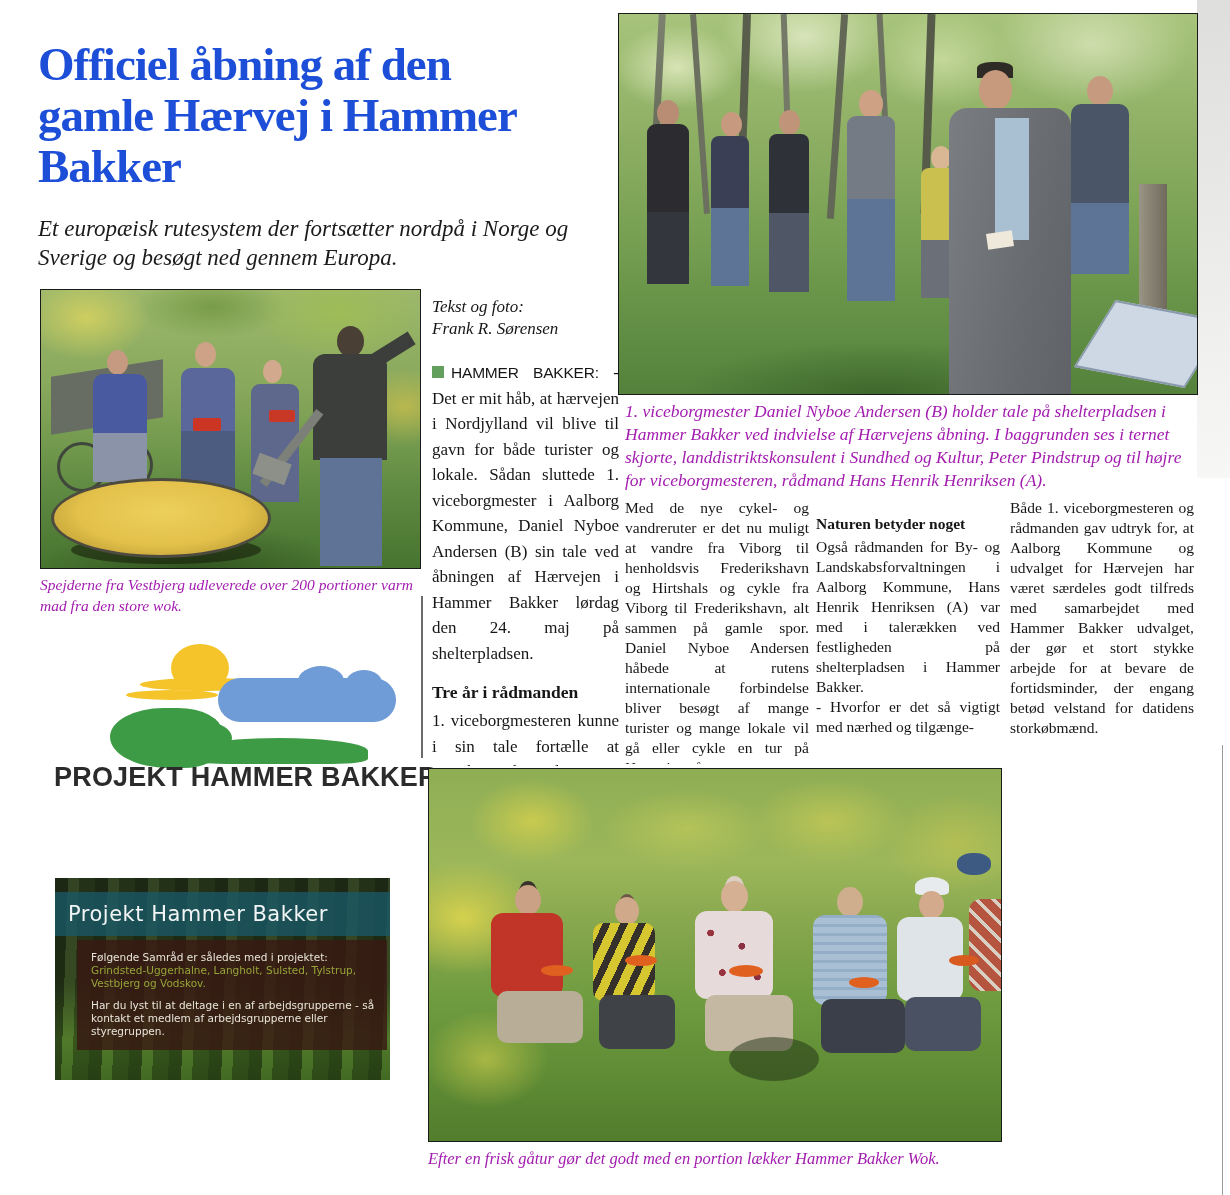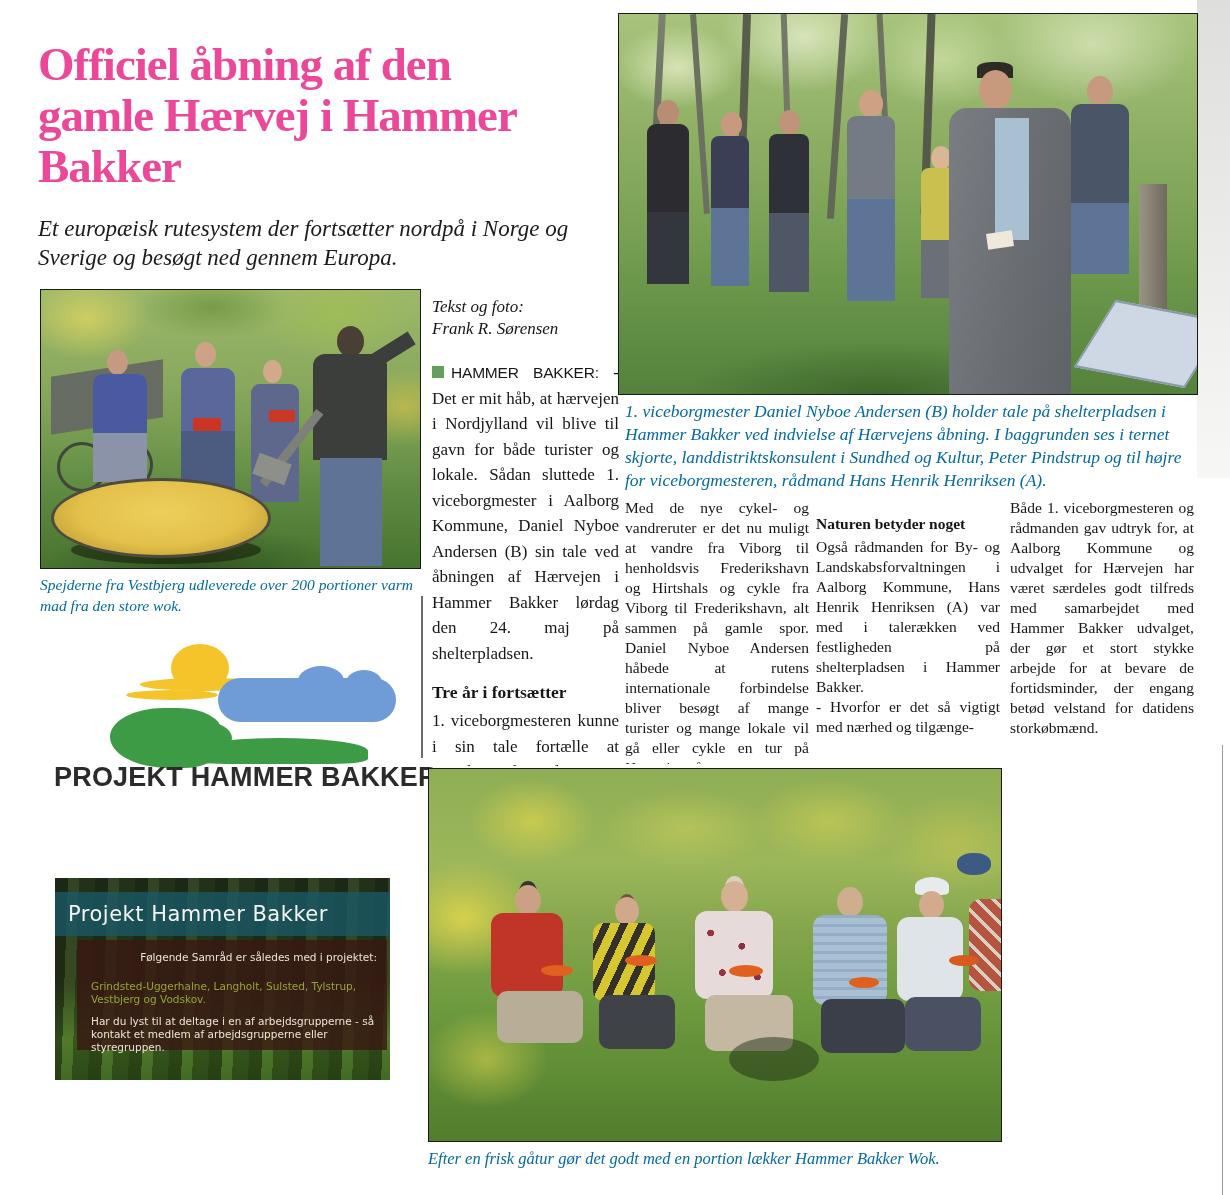--- a/index.html
+++ b/index.html
@@ -7,27 +7,27 @@
     width:1230px;height:1195px;position:relative;overflow:hidden;
     background:#ffffff;color:#161616;
     font-family:"Liberation Serif", serif;
   }
   .abs{position:absolute;}
   
   .right-shade{left:1197px;top:0;width:33px;height:478px;
     background:linear-gradient(180deg,#dededc 0%,#eCecea 55%,#f7f7f5 100%);}
   
   .headline{left:38px;top:8px;width:535px;font-size:47px;line-height:51px;
-    font-weight:700;letter-spacing:-1px;color:#ec4899;}
+    font-weight:700;letter-spacing:-1px;color:#1d4ed8;}
   .standfirst{left:38px;top:214px;width:578px;font-size:23px;line-height:29px;
     font-style:italic;color:#1b1b1b;}
   
   .photo{border:1px solid #1a1a1a;overflow:hidden;background:#7a9a50;}
   .photo *{position:absolute;}
-  .caption{font-style:italic;color:#0369a1;}
+  .caption{font-style:italic;color:#a21caf;}
   .cap-wok{left:40px;top:574px;width:392px;font-size:15.5px;line-height:21px;}
   .cap-main{left:625px;top:400px;width:566px;font-size:17.5px;line-height:23px;}
   .cap-picnic{left:428px;top:1148px;width:572px;font-size:16.5px;line-height:21px;}
   
   .col{overflow:hidden;}
   .col p{margin:0;text-align:justify;text-align-last:left;}
   .col1{left:432px;top:296px;width:187px;height:470px;font-size:17px;line-height:25.5px;}
   .byline{font-style:italic;font-size:17px;line-height:22px;margin-bottom:20px;}
   .bullet{display:inline-block;width:12px;height:12px;background:#63a05e;
     margin-right:7px;vertical-align:baseline;}
@@ -115,33 +115,33 @@
   <div style="left:306px;top:44px;width:36px;height:26px;border-radius:50%;background:#6f9bd6;"></div>
   <div style="left:70px;top:82px;width:112px;height:60px;border-radius:55% 45% 40% 60%;background:#3e9b45;"></div>
   <div style="left:140px;top:96px;width:52px;height:32px;border-radius:50%;background:#3e9b45;"></div>
   <div style="left:150px;top:112px;width:178px;height:26px;border-radius:50% 50% 20% 20%;background:#3e9b45;"></div>
   <div class="logo-title">PROJEKT HAMMER BAKKER</div>
 </div>
 
 <div class="abs infobox">
   <div class="infobox-title">Projekt Hammer Bakker</div>
   <div class="infobox-panel">
-    <p style="margin-bottom:16px;text-align:right;">Følgende Samråd er således med i projektet:</p>
+    <p style="margin-bottom:0;">Følgende Samråd er således med i projektet:</p>
     <p class="places">Grindsted-Uggerhalne, Langholt, Sulsted, Tylstrup, Vestbjerg og Vodskov.</p>
     <p>Har du lyst til at deltage i en af arbejdsgrupperne - så kontakt et medlem af  arbejdsgrupperne eller styregruppen.</p>
   </div>
 </div>
 
 <div class="abs col col1">
   <div class="byline">
     <div>Tekst og foto:</div>
     <div>Frank R. Sørensen</div>
   </div>
   <p><span class="bullet"></span><span class="lead-tag">HAMMER BAKKER:</span><span> - Det er mit håb, at hærvejen i Nordjylland vil blive til gavn for både turister og lokale. Sådan sluttede 1. viceborgmester i Aalborg Kommune, Daniel Nyboe Andersen (B) sin tale ved åbningen af Hærvejen i Hammer Bakker lørdag den 24. maj på shelterpladsen.</span></p>
-  <div class="subhead">Tre år i fortsætter</div>
+  <div class="subhead">Tre år i rådmanden</div>
   <p>1. viceborgmesteren kunne i sin tale fortælle at projektet har ligget i støbeskeen i tre år, hvor otte nordjyske kommuner har arbejdet om projektet.</p>
 </div>
 
 <div class="abs photo" style="left:618px;top:13px;width:578px;height:380px;
      background:linear-gradient(180deg,#a8c47c 0%,#8fb065 30%,#7aa254 55%,#659247 78%,#54823c 100%);">
   <div style="left:0;top:0;width:100%;height:100%;background:
       radial-gradient(90px 60px at 10% 14%, rgba(240,245,210,.7), transparent 70%),
       radial-gradient(120px 80px at 32% 6%, rgba(250,252,230,.6), transparent 70%),
       radial-gradient(100px 70px at 56% 12%, rgba(225,238,185,.55), transparent 70%),
       radial-gradient(140px 90px at 82% 8%, rgba(242,246,218,.55), transparent 70%),

